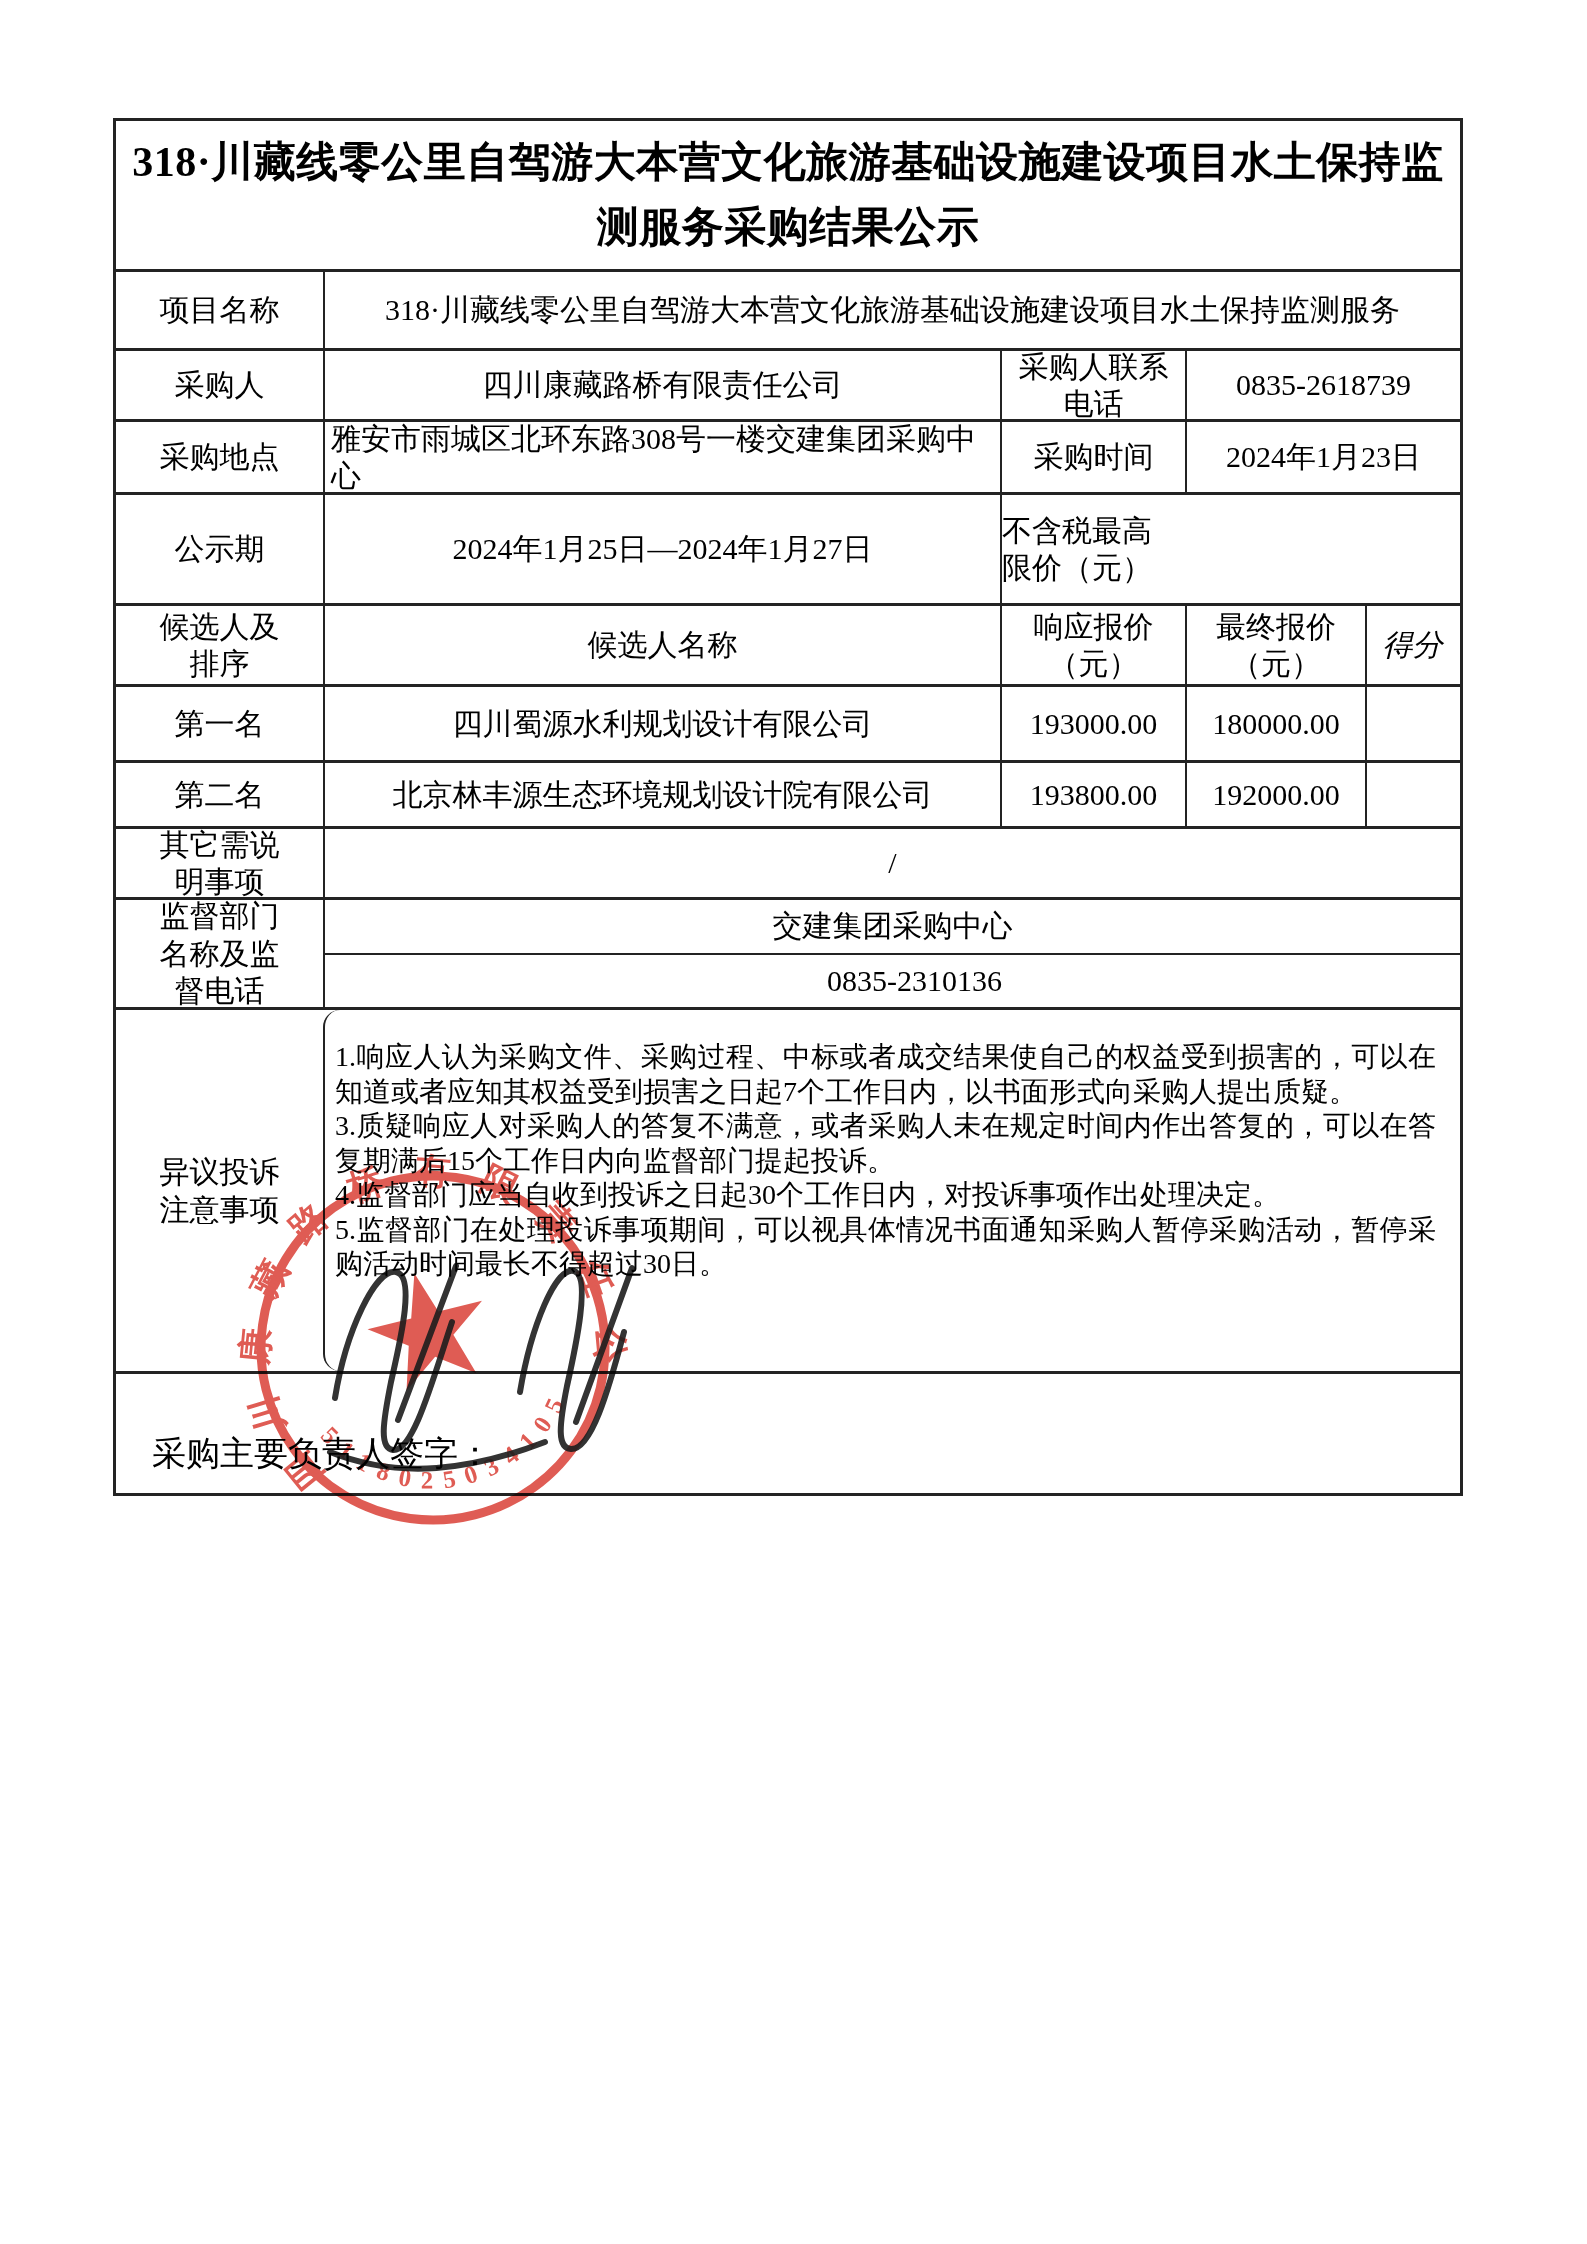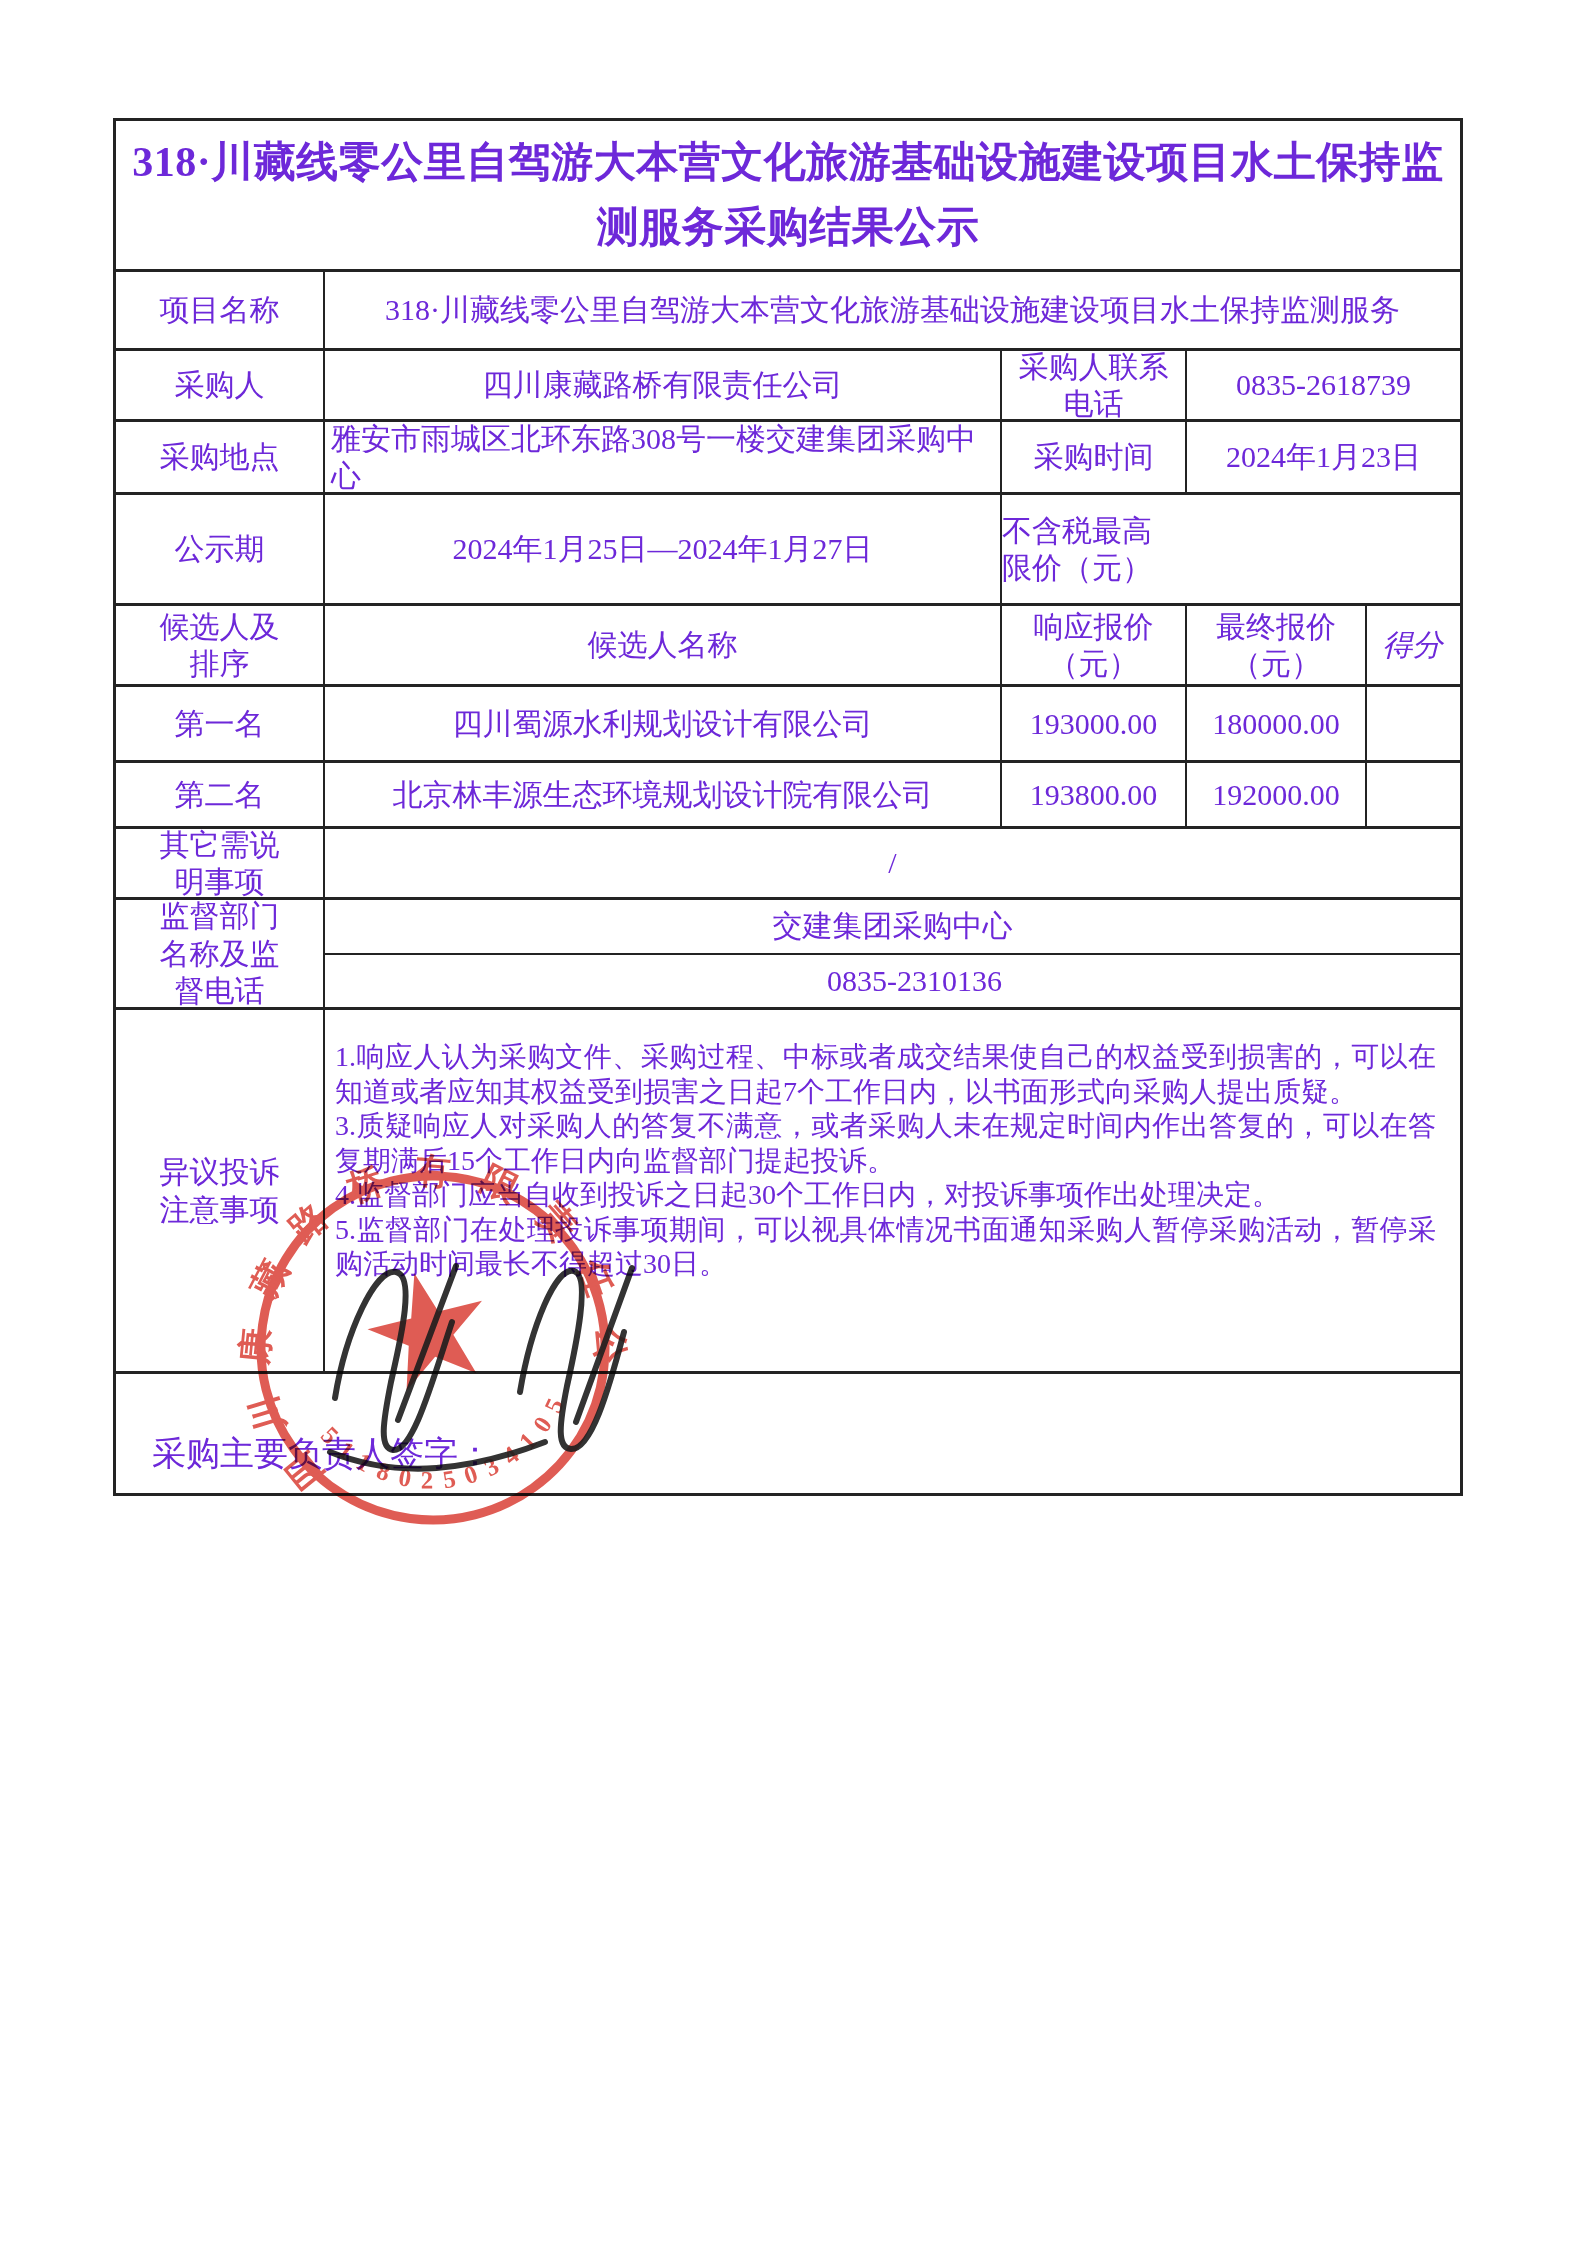--- a/index.html
+++ b/index.html
@@ -1,21 +1,21 @@
 <!DOCTYPE html>
 <html><head>
 <meta charset="utf-8">
 <style>
   html,body{margin:0;padding:0;background:#ffffff;}
   .page{
     position:relative;
     width:1587px;height:2244px;
     background:#ffffff;
     font-family:"Liberation Serif","DejaVu Serif",serif;
-    color:#6d28d9;
+    color:#000000;
     overflow:hidden;
   }
   .doc{
     position:absolute;left:113px;top:118px;width:1350px;
     border:3px solid #232323;
     box-sizing:border-box;
     background:transparent;
   }
   .row{display:flex;border-top:3px solid #232323;box-sizing:border-box;}
   .row.first{border-top:none;}
@@ -50,21 +50,21 @@
   .wrap5{width:160px;display:inline-block;}
   .left-pad{justify-content:flex-start;text-align:left;padding-left:6px;}
   .maxprice{justify-content:flex-start;text-align:left;padding-left:0;}
   .sup-stack{display:flex;flex-direction:column;width:1137px;flex:none;border-left:2px solid #232323;box-sizing:border-box;}
   .sup-top{height:56px;border-bottom:2px solid #232323;display:flex;align-items:center;justify-content:center;font-size:30px;box-sizing:border-box;}
   .sup-bot{height:52px;display:flex;align-items:center;justify-content:center;font-size:30px;margin-left:44px;}
   .notice{
     align-items:flex-start;justify-content:flex-start;
     text-align:justify;
     padding:30px 24px 0 10px;
-    font-size:28px;line-height:34.5px;
+    font-size:28px;line-height:34.5px;border-radius:17px;
   }
   .notice-inner{width:100%;}
   .sig-cell{
     width:1344px;flex:none;border-left:none;
     justify-content:flex-start;align-items:flex-end;
     text-align:left;font-size:34px;
     padding:0 0 18px 36px;
   }
   .overlay{
     position:absolute;left:0;top:0;width:1587px;height:2244px;

